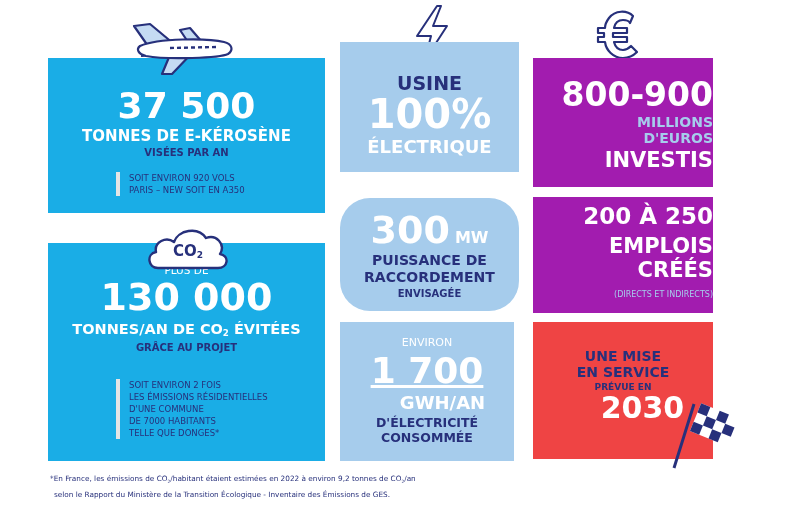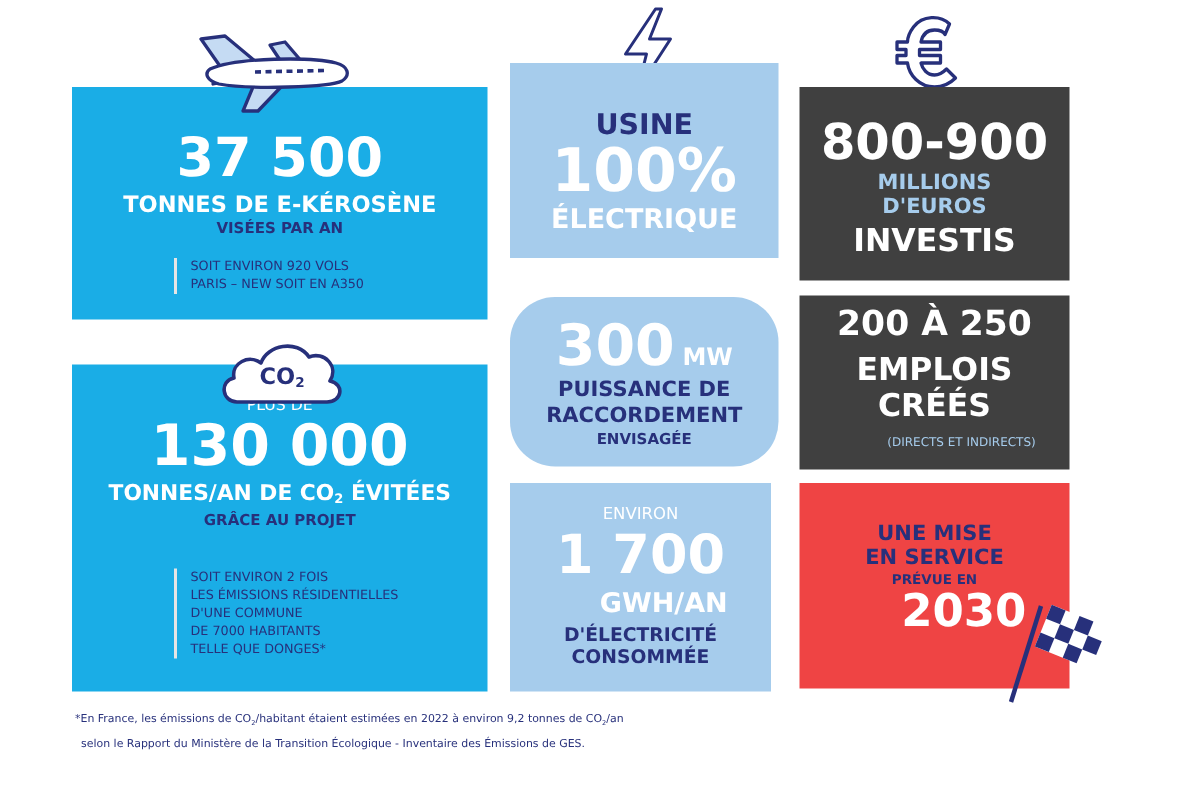--- a/index.html
+++ b/index.html
@@ -1,29 +1,29 @@
 <!DOCTYPE html>
 <html><head>
 <meta charset="utf-8">
 <style>
   * { box-sizing: border-box; margin: 0; padding: 0; }
   html, body { width: 786px; height: 530px; background: #ffffff; overflow: hidden; }
   body { position: relative; font-family: "DejaVu Sans", "Liberation Sans", sans-serif; }
   .box { position: absolute; text-align: center; }
   .cyan { background: #1aade6; }
   .lblue { background: #a6ccec; }
-  .navy { background: #404040; }
+  .navy { background: #a21caf; text-align: right; }
   .pink { background: #ef4444; }
   .w { color: #ffffff; }
   .n { color: #27307b; }
   .lb { color: #a6ccec; }
   .b { font-weight: bold; }
   .big { font-weight: bold; letter-spacing: 0px; line-height: 1; }
   .line { display: block; }
-  .note { position: absolute; text-align: left; border-left: 2px solid #e5e5e5; padding-left: 9px; color: #27307b; font-size: 8.5px; line-height: 12px; }
+  .note { position: absolute; text-align: left; border-left: 4px solid #e5e5e5; padding-left: 9px; color: #27307b; font-size: 8.5px; line-height: 12px; }
   .icon { position: absolute; }
   .footnote { position: absolute; left: 50px; top: 472px; color: #27307b; font-size: 7.3px; line-height: 13px; }
   sub { font-size: 60%; vertical-align: -2px; }
 </style>
 </head>
 <body>
 
 <div class="box cyan" style="left:48px; top:58px; width:277px; height:155px;">
   <div class="big w" style="position:absolute; left:0; right:0; top:30px; font-size:36px;">37 500</div>
   <div class="b w" style="position:absolute; left:0; right:0; top:69px; font-size:15px;">TONNES DE E-KÉROSÈNE</div>
@@ -89,21 +89,21 @@
   </div>
   <div class="b n" style="position:absolute; left:0; right:0; top:54px; font-size:14px; line-height:17px;">
     <span class="line">PUISSANCE DE</span>
     <span class="line">RACCORDEMENT</span>
   </div>
   <div class="b n" style="position:absolute; left:0; right:0; top:90px; font-size:10px;">ENVISAGÉE</div>
 </div>
 
 <div class="box lblue" style="left:340px; top:322px; width:174px; height:139px;">
   <div class="w" style="position:absolute; left:0; right:0; top:14px; font-size:11px;">ENVIRON</div>
-  <div class="big w" style="position:absolute; left:0; right:0; top:31px; font-size:36px;">1 700</div>
+  <div class="big w" style="position:absolute; left:0; right:0; top:31px; font-size:36px;text-decoration:underline;">1 700</div>
   <div class="b w" style="position:absolute; left:0; right:0; top:70px; font-size:18px;padding-left:31px;">GWH/AN</div>
   <div class="b n" style="position:absolute; left:0; right:0; top:93px; font-size:12.5px; line-height:15px;">
     <span class="line">D'ÉLECTRICITÉ</span>
     <span class="line">CONSOMMÉE</span>
   </div>
 </div>
 
 <svg class="icon" width="50" height="54" viewBox="0 0 50 54" style="left:593px; top:8px;">
   <path d="M40 8 C34 2 22 2 16 10 C13 14 12 18 12 20 L5 20 L5 25 L11 25 L11 29 L5 29 L5 34 L12 34 C13 42 20 50 30 50 C36 50 40 48 44 44 L38 38 C36 40 33 42 30 42 C25 42 22 38 21 34 L34 34 L34 29 L20 29 L20 25 L34 25 L34 20 L21 20 C22 15 25 12 30 12 C33 12 36 13 37 15 Z" fill="#ffffff" stroke="#27307b" stroke-width="2.2" stroke-linejoin="round"></path>
 </svg>

